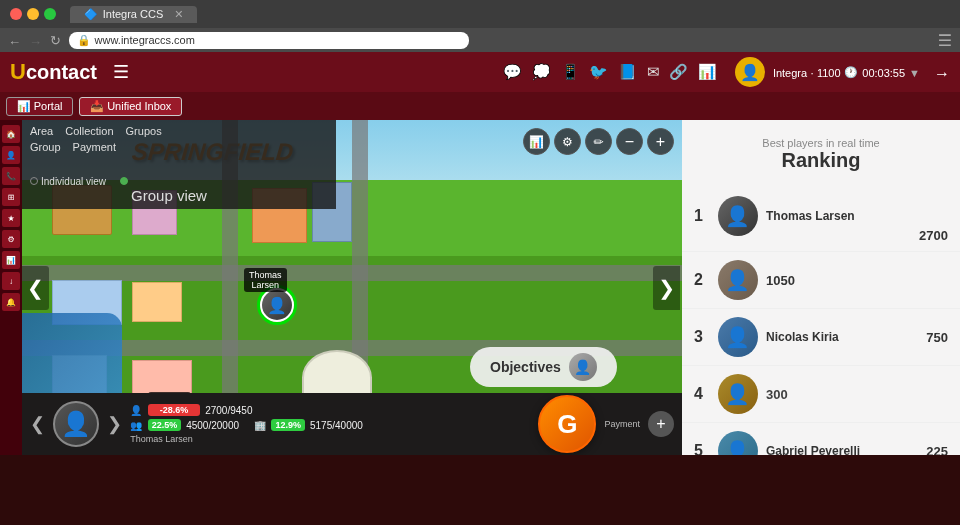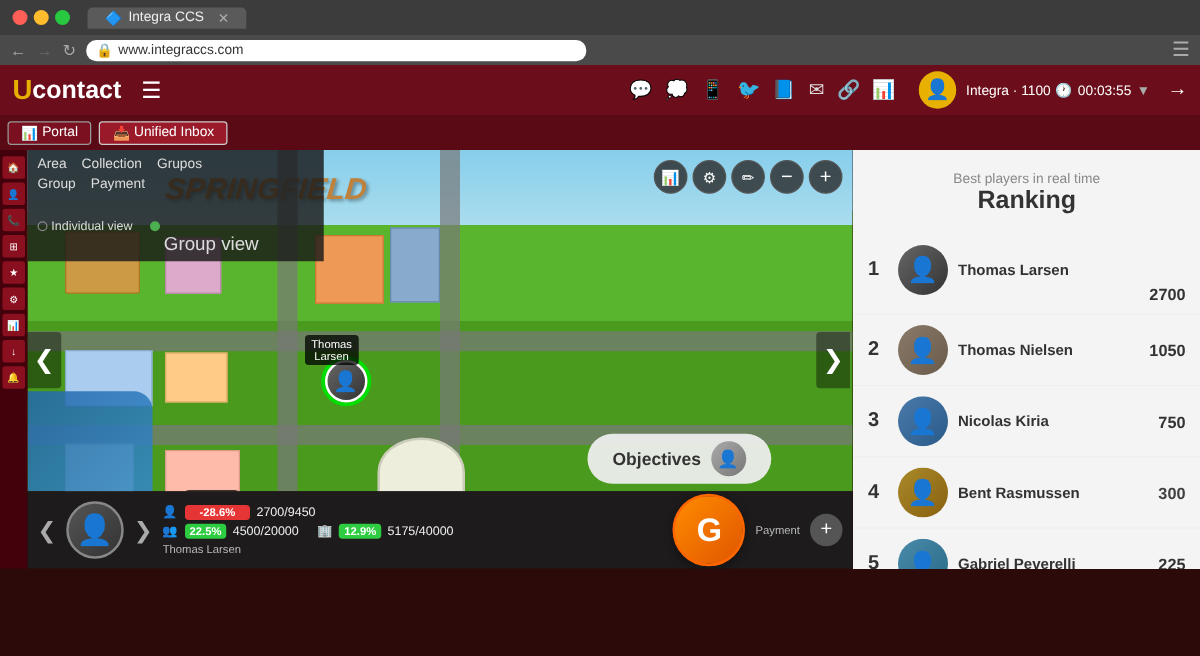--- a/index.html
+++ b/index.html
@@ -116,21 +116,21 @@
 
     <div style="position:absolute;top:230px;left:280px;width:70px;height:55px;background:#eeeedd;border:2px solid #ccccbb;border-radius:50% 50% 0 0;">
     </div>
 
     <div style="position:absolute;top:165px;left:235px;width:40px;height:40px;border-radius:50%;border:3px solid #00e000;z-index:14;"></div>
     <div style="position:absolute;top:168px;left:238px;width:34px;height:34px;border-radius:50%;background:linear-gradient(135deg,#666,#333);border:2px solid #fff;display:flex;align-items:center;justify-content:center;font-size:16px;z-index:15;cursor:pointer;">👤</div>
     <div style="position:absolute;top:148px;left:222px;background:rgba(0,0,0,0.75);color:#fff;font-size:9px;padding:2px 5px;border-radius:3px;text-align:center;z-index:16;white-space:nowrap;">Thomas<br>Larsen</div>
 
     <div style="position:absolute;top:272px;left:126px;background:rgba(0,0,0,0.75);color:#fff;font-size:9px;padding:2px 5px;border-radius:3px;text-align:center;z-index:16;white-space:nowrap;">Thomas<br>Nielsen</div>
 
-    <div style="position:absolute;top:0;left:0;width:237px;background:rgba(25,25,25,0.82);padding:5px 8px;z-index:10;">
+    <div style="position:absolute;top:0;left:0;width:314px;background:rgba(25,25,25,0.82);padding:5px 8px;z-index:10;">
       <div style="display:flex;gap:12px;margin-bottom:4px;">
         <span style="color:#ddd;font-size:11px;cursor:pointer;">Area</span>
         <span style="color:#ddd;font-size:11px;cursor:pointer;">Collection</span>
         <span style="color:#ddd;font-size:11px;cursor:pointer;">Grupos</span>
       </div>
       <div style="display:flex;gap:12px;margin-bottom:5px;">
         <span style="color:#ddd;font-size:11px;cursor:pointer;">Group</span>
         <span style="color:#ddd;font-size:11px;cursor:pointer;">Payment</span>
       </div>
       <div style="display:flex;gap:14px;">
@@ -175,37 +175,35 @@
         <div style="width:100%;height:100%;display:flex;align-items:center;justify-content:center;font-size:20px;background:linear-gradient(135deg,#666,#333)">👤</div>
       </div>
       <span style="flex:1;font-size:12px;font-weight:600;color:#333;">Thomas Larsen</span>
       <span style="font-size:13px;font-weight:bold;color:#333;margin-top:40px;">2700</span>
     </div>
         <div style="display: flex; align-items: center; padding: 8px 12px; border-bottom: 1px solid rgb(238, 238, 238); gap: 8px; cursor: pointer;">
       <span style="font-size:16px;font-weight:bold;color:#333;width:16px;">2</span>
       <div style="width:40px;height:40px;border-radius:50%;overflow:hidden;flex-shrink:0;" class="av2">
         <div style="width:100%;height:100%;display:flex;align-items:center;justify-content:center;font-size:20px;background:linear-gradient(135deg,#8a7a6a,#6a5a4a)">👤</div>
       </div>
-      <span style="flex:1;font-size:12px;font-weight:600;color:#333;">Thomas Nielsen</span>
       <span style="font-size:13px;font-weight:bold;color:#333;">1050</span>
     </div>
         <div style="display: flex; align-items: center; padding: 8px 12px; border-bottom: 1px solid rgb(238, 238, 238); gap: 8px; cursor: pointer;">
       <span style="font-size:16px;font-weight:bold;color:#333;width:16px;">3</span>
       <div style="width:40px;height:40px;border-radius:50%;overflow:hidden;flex-shrink:0;" class="av3">
         <div style="width:100%;height:100%;display:flex;align-items:center;justify-content:center;font-size:20px;background:linear-gradient(135deg,#4a7aaa,#2a5a88)">👤</div>
       </div>
       <span style="flex:1;font-size:12px;font-weight:600;color:#333;">Nicolas Kiria</span>
       <span style="font-size:13px;font-weight:bold;color:#333;">750</span>
     </div>
         <div style="display: flex; align-items: center; padding: 8px 12px; border-bottom: 1px solid rgb(238, 238, 238); gap: 8px; cursor: pointer;">
       <span style="font-size:16px;font-weight:bold;color:#333;width:16px;">4</span>
       <div style="width:40px;height:40px;border-radius:50%;overflow:hidden;flex-shrink:0;" class="av4">
         <div style="width:100%;height:100%;display:flex;align-items:center;justify-content:center;font-size:20px;background:linear-gradient(135deg,#aa8a2a,#886010)">👤</div>
       </div>
-      <span style="flex:1;font-size:12px;font-weight:600;color:#333;">Bent Rasmussen</span>
       <span style="font-size:13px;font-weight:bold;color:#404040;">300</span>
     </div>
         <div style="display: flex; align-items: center; padding: 8px 12px; border-bottom: 1px solid rgb(238, 238, 238); gap: 8px; cursor: pointer;">
       <span style="font-size:16px;font-weight:bold;color:#333;width:16px;">5</span>
       <div style="width:40px;height:40px;border-radius:50%;overflow:hidden;flex-shrink:0;" class="av5">
         <div style="width:100%;height:100%;display:flex;align-items:center;justify-content:center;font-size:20px;background:linear-gradient(135deg,#4a8aaa,#2a6a88)">👤</div>
       </div>
       <span style="flex:1;font-size:12px;font-weight:600;color:#333;">Gabriel Peverelli</span>
       <span style="font-size:13px;font-weight:bold;color:#333;">225</span>
     </div>

